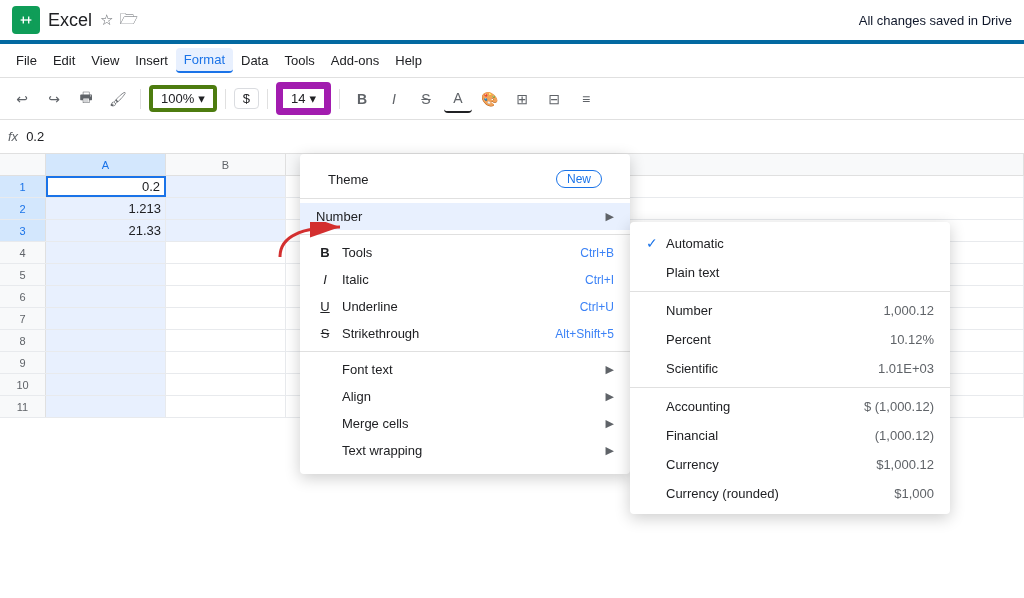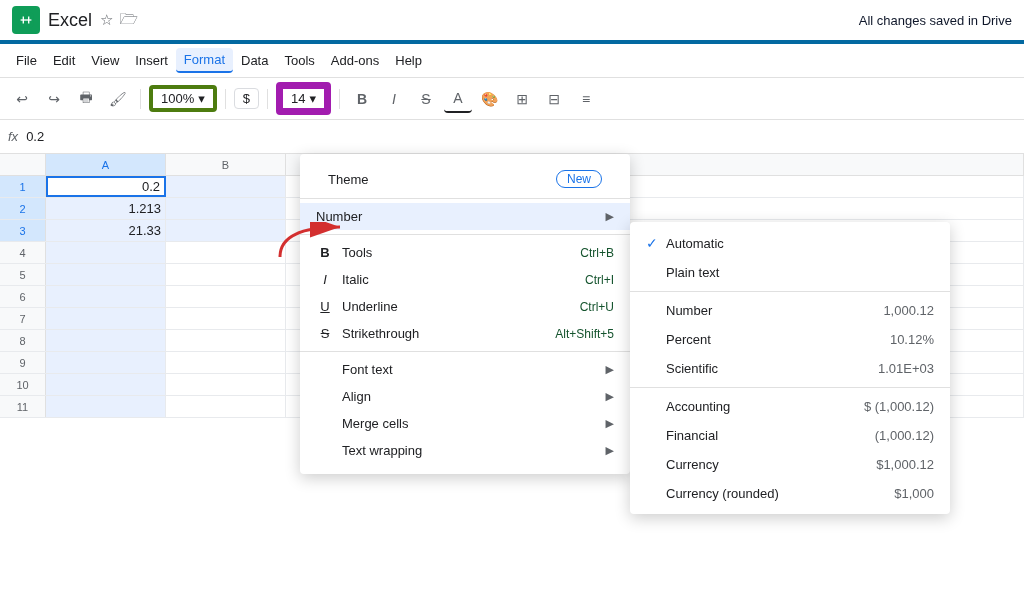--- a/index.html
+++ b/index.html
@@ -273,21 +273,21 @@
       gap: 8px;
     }
     .menu-row.highlighted { background: #e8f0fe; }
     .menu-row-label {
       flex: 1;
       font-size: 13px;
       color: #202124;
     }
     .menu-row-shortcut {
       font-size: 12px;
-      color: #14532d;
+      color: #3b82f6;
     }
     .menu-row-arrow {
       font-size: 11px;
       color: #5f6368;
     }
     .menu-row-icon {
       width: 18px;
       display: flex;
       align-items: center;
       justify-content: center;

